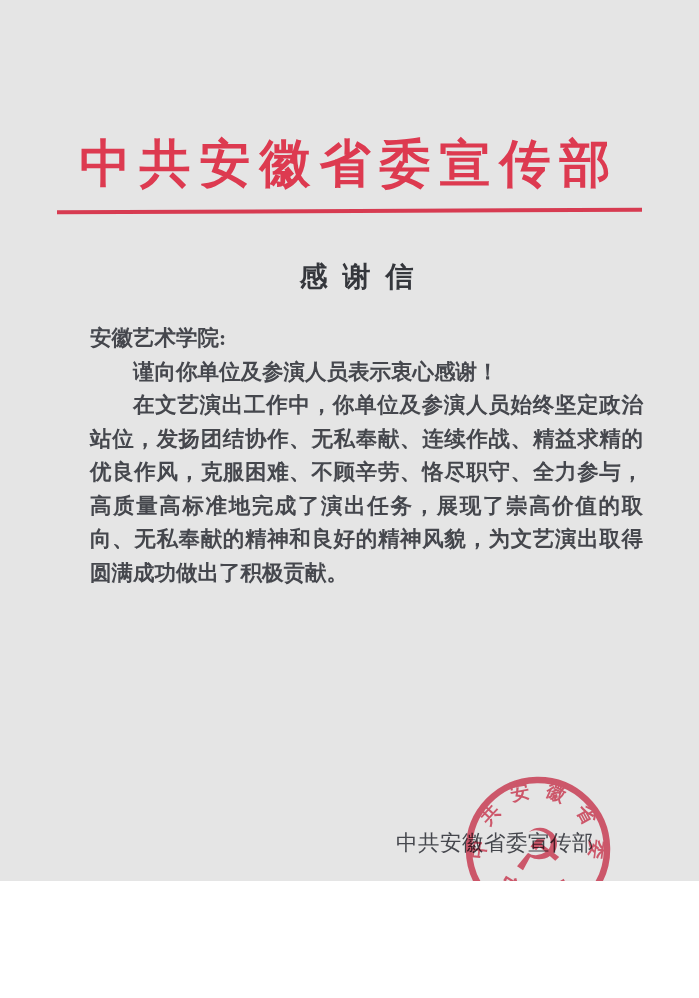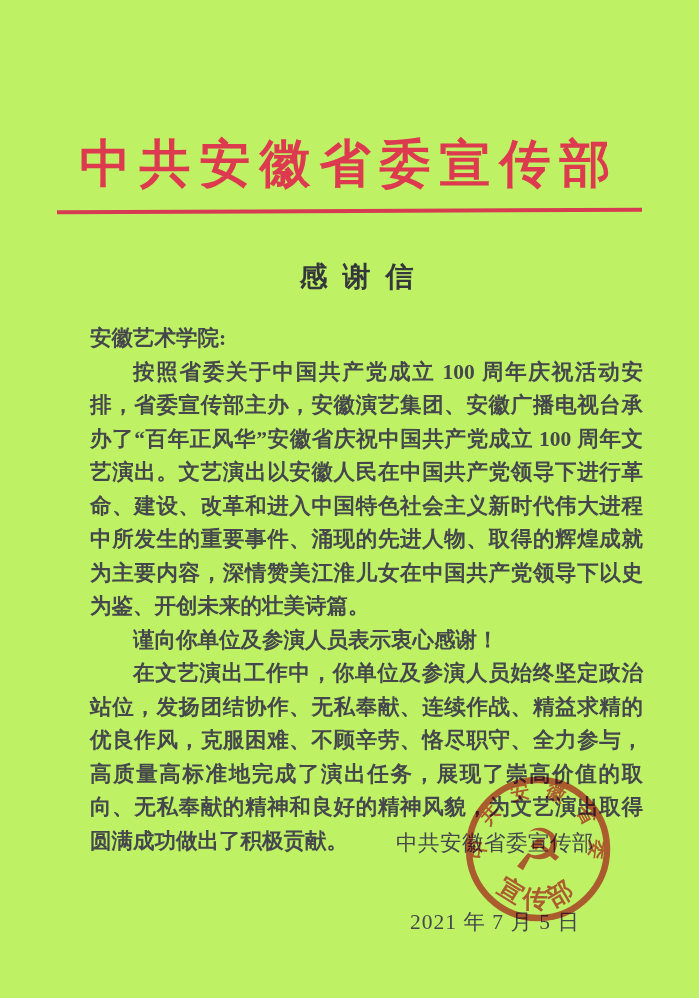--- a/index.html
+++ b/index.html
@@ -1,20 +1,20 @@
 <!DOCTYPE html>
 <html><head>
 <meta charset="utf-8">
 <style>
   html, body { margin: 0; padding: 0; background: #ffffff; }
   .page {
     position: relative;
     width: 699px;
-    height: 998px;
-    background: #bef264;
+    height: 881px;
+    background: #e5e5e5;
     overflow: hidden;
     font-family: "Liberation Serif", "DejaVu Serif", serif;
   }
   .letterhead {
     position: absolute;
     top: 130px;
     left: 0;
     width: 699px;
     margin: 0;
     text-align: center;
@@ -107,21 +107,20 @@
 <div class="page">
 
   <h1 class="letterhead">中共安徽省委宣传部</h1>
 
   <div class="rule"></div>
 
   <h2 class="letter-title">感 谢 信</h2>
 
   <main class="letter-body">
     <p class="salutation">安徽艺术学院:</p>
-    <p class="para">按照省委关于中国共产党成立 100 周年庆祝活动安排，省委宣传部主办，安徽演艺集团、安徽广播电视台承办了“百年正风华”安徽省庆祝中国共产党成立 100 周年文艺演出。文艺演出以安徽人民在中国共产党领导下进行革命、建设、改革和进入中国特色社会主义新时代伟大进程中所发生的重要事件、涌现的先进人物、取得的辉煌成就为主要内容，深情赞美江淮儿女在中国共产党领导下以史为鉴、开创未来的壮美诗篇。</p>
     <p class="para">谨向你单位及参演人员表示衷心感谢！</p>
     <p class="para">在文艺演出工作中，你单位及参演人员始终坚定政治站位，发扬团结协作、无私奉献、连续作战、精益求精的优良作风，克服困难、不顾辛劳、恪尽职守、全力参与，高质量高标准地完成了演出任务，展现了崇高价值的取向、无私奉献的精神和良好的精神风貌，为文艺演出取得圆满成功做出了积极贡献。</p>
   </main>
 
   <div class="closing">
     <div class="sig">中共安徽省委宣传部</div>
     <div class="date">2021 年 7 月 5 日</div>
   </div>
 
   <svg class="seal" viewBox="0 0 160 160" xmlns="http://www.w3.org/2000/svg" xmlns:xlink="http://www.w3.org/1999/xlink">

